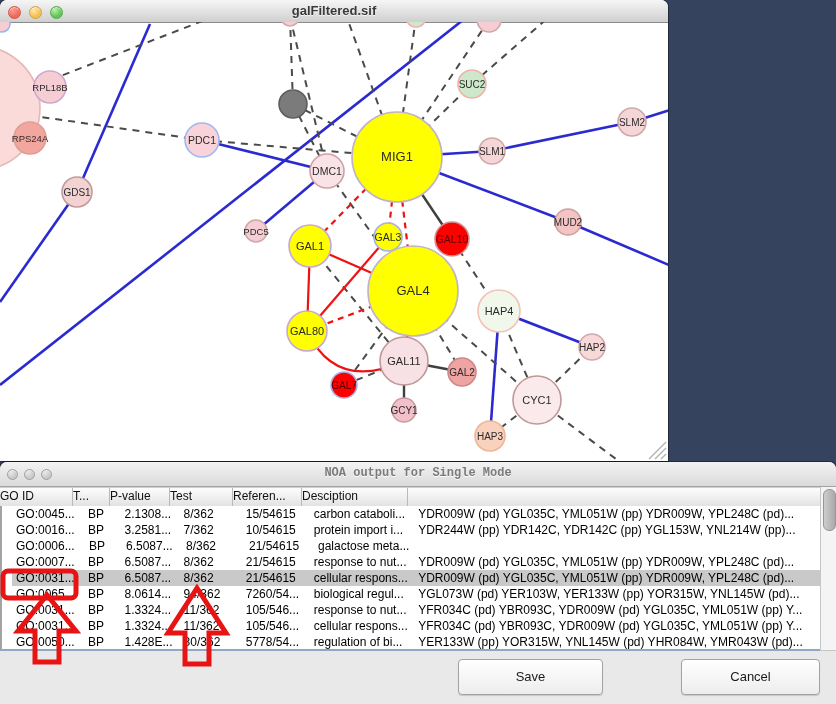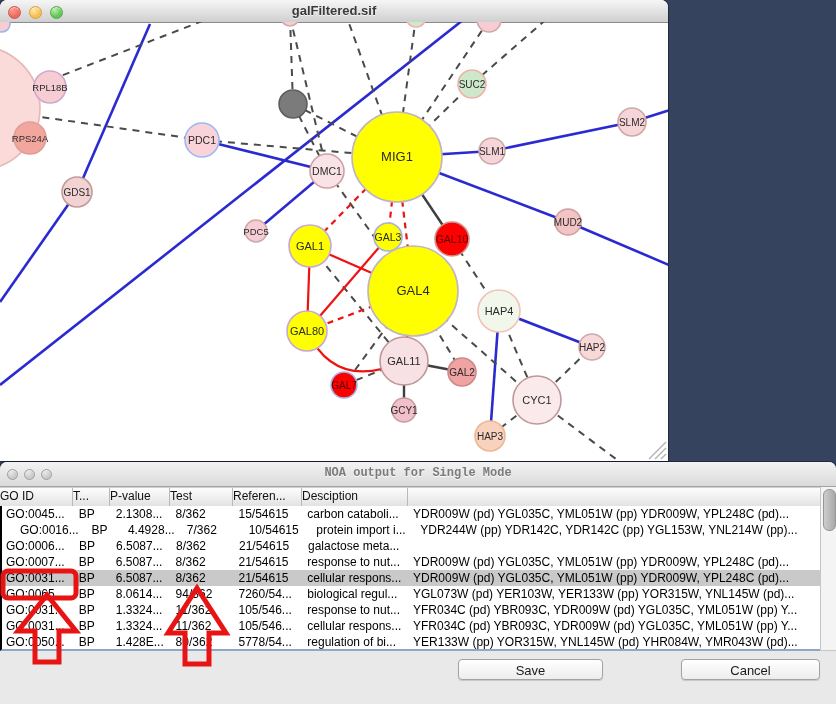--- a/index.html
+++ b/index.html
@@ -17,27 +17,27 @@
   #graph-svg{position:absolute;left:0;top:22px;}
   
   #win-table{position:absolute;left:0;top:462px;width:836px;height:242px;background:#e9e9e9;border-radius:7px 7px 0 0;overflow:hidden;box-shadow:0 0 0 1px rgba(0,0,0,.35);}
   #win-table .titlebar{height:24px;background:linear-gradient(#f3f3f3,#dadada);border-bottom:1px solid #a3a3a3;}
   #win-table .titlebar .title{top:4px;color:#7b7b7b;font-weight:bold;font-size:12px;text-shadow:0 1px 0 rgba(255,255,255,.8);font-family:Liberation Mono, monospace;}
   #win-table .lights{left:7px;top:7px;gap:6px;}
   #win-table .light{width:9px;height:9px;}
   #table-wrap{position:absolute;left:0;top:25px;width:836px;height:627px;}
   #thead{position:absolute;left:0;top:0;width:820px;height:18px;background:linear-gradient(#fdfdfd,#e2e2e2);border-bottom:1px solid #9f9f9f;border-top:1px solid #cfcfcf;display:flex;}
   .th{box-sizing:border-box;height:32px;line-height:17px;font-size:12px;color:#111;border-right:1px solid #b9b9b9;overflow:hidden;white-space:nowrap;}
-  #tbody{position:absolute;left:0;top:19px;width:820px;height:145px;background:#fff;border-left:2px solid #000000;border-bottom:2px solid #8fa8c8;box-sizing:border-box;}
+  #tbody{position:absolute;left:0;top:19px;width:820px;height:145px;background:#fff;border-left:2px solid #a3a3a3;border-bottom:2px solid #8fa8c8;box-sizing:border-box;padding-left:10px;}
   .tr{display:flex;height:16px;line-height:16px;}
   .tr.selected{background:#c9c9c9;}
   .td{box-sizing:border-box;padding-left:4px;font-size:12px;color:#000;overflow:hidden;white-space:nowrap;}
   #vscroll{position:absolute;left:820px;top:0;width:16px;height:164px;background:#f4f4f4;border-left:1px solid #c6c6c6;border-bottom:1px solid #c6c6c6;box-sizing:border-box;}
   #vthumb{position:absolute;left:2px;top:2px;width:11px;height:40px;border-radius:6px;background:linear-gradient(90deg,#cdcdcd,#a9a9a9);border:1px solid #969696;}
-  .btn{position:absolute;height:21px;border:1px solid #a3a3a3;border-radius:4px;background:linear-gradient(#ffffff,#ededed);font-size:13px;color:#1a1a1a;text-align:center;line-height:20px;box-shadow:0 1px 1px rgba(0,0,0,.15);}
+  .btn{position:absolute;height:36px;border:1px solid #a3a3a3;border-radius:4px;background:linear-gradient(#ffffff,#ededed);font-size:13px;color:#1a1a1a;text-align:center;line-height:20px;box-shadow:0 1px 1px rgba(0,0,0,.15);}
   #annot{position:absolute;left:0;top:0;pointer-events:none;z-index:60;}
   svg text{font-family:"Liberation Sans",sans-serif;}
 </style>
 </head>
 <body>
 
 <div id="stage">
 
   <div id="win-graph">
     <div class="titlebar">
@@ -269,23 +269,23 @@
           <div class="tr">
             <div class="td" style="width: 73px;">GO:0045...</div>
             <div class="td" style="width: 37px;">BP</div>
             <div class="td" style="width: 60px;">2.1308...</div>
             <div class="td" style="width: 63px;">8/362</div>
             <div class="td" style="width: 69px;">15/54615</div>
             <div class="td" style="width: 106px;">carbon cataboli...</div>
             <div class="td" style="width: 412px;">YDR009W (pd) YGL035C, YML051W (pp) YDR009W, YPL248C (pd)...</div>
           </div>
           <div class="tr">
-            <div class="td" style="width: 73px; margin-left: 14px;">GO:0016...</div>
-            <div class="td" style="width: 37px;">BP</div>
-            <div class="td" style="width: 60px;">4.4928...</div>
+            <div class="td" style="width: 73px;">GO:0016...</div>
+            <div class="td" style="width: 37px;">BP</div>
+            <div class="td" style="width: 60px;">3.2581...</div>
             <div class="td" style="width: 63px;">7/362</div>
             <div class="td" style="width: 69px;">10/54615</div>
             <div class="td" style="width: 106px;">protein import i...</div>
             <div class="td" style="width: 412px;">YDR244W (pp) YDR142C, YDR142C (pp) YGL153W, YNL214W (pp)...</div>
           </div>
           <div class="tr">
             <div class="td" style="width: 73px;">GO:0006...</div>
             <div class="td" style="width: 37px;">BP</div>
             <div class="td" style="width: 60px;">6.5087...</div>
             <div class="td" style="width: 63px;">8/362</div>

